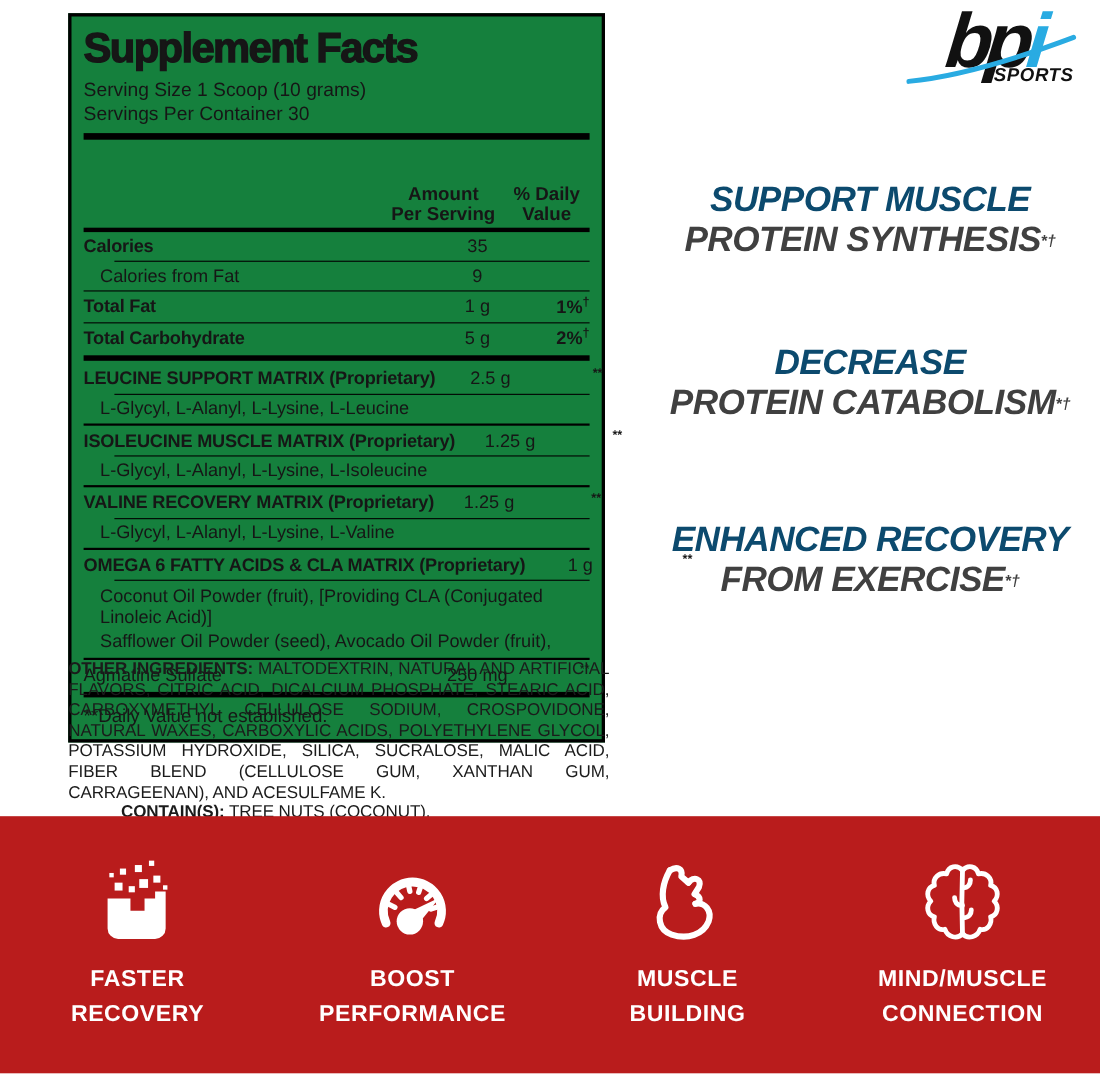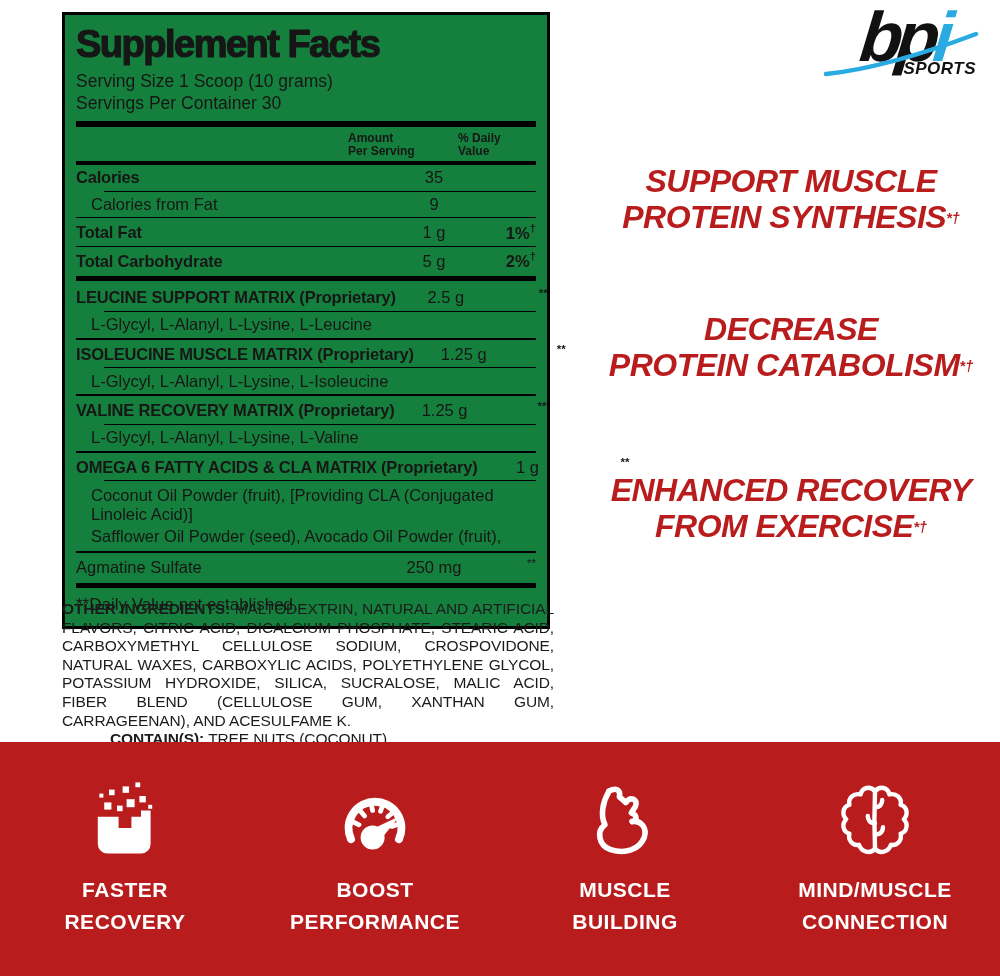--- a/index.html
+++ b/index.html
@@ -18,21 +18,21 @@
   #facts-title{
     font-size:38px;font-weight:bold;letter-spacing:-1.5px;line-height:1.05;
     -webkit-text-stroke:1.2px #161616;margin:2px 0 6px 0;
   }
   .serving-line{font-size:17.5px;line-height:1.25;}
   .bar{background:#000;}
   .bar-a{height:6px;margin-top:6px;}
   .bar-b{height:4px;}
   #facts-colhead{display:flex;align-items:flex-end;padding:5px 0 3px 0;}
   #facts-colhead .spacer{flex:1;}
-  .colhead{font-weight:bold;font-size:12px;line-height:1.08;text-align:left;}
+  .colhead{font-weight:bold;font-size:17px;line-height:1.08;text-align:center;margin-top:36px;}
   .colhead.amount{width:110px;}
   .colhead.dv{width:78px;}
 
   .sep{height:0;}
   .sep.thin{border-top:1.5px solid #000;}
   .sep.thin-inset{border-top:1.5px solid #000;margin-left:28px;}
   .sep.med{border-top:2.5px solid #000;}
   .sep.thick{border-top:0;height:5px;background:#000;margin:2px 0;}
 
   .frow{display:flex;align-items:baseline;font-size:16.5px;padding:3.5px 0;line-height:1.15;}
@@ -73,22 +73,22 @@
   
   #claims{position:absolute;left:585px;top:0;width:412px;}
   .claim{position:absolute;width:100%;text-align:center;}
   #claim-0{top:163px;}
   #claim-1{top:311px;}
   #claim-2{top:472px;}
   .claim .c1,.claim .c2{
     font-style:italic;font-weight:bold;font-size:32px;line-height:1.13;
     letter-spacing:-0.5px;white-space:nowrap;
   }
-  .claim .c1{color:#b91c1c;}
-  .claim .c2{color:#b91c1c;}
+  .claim .c1{color:#0c4a6e;}
+  .claim .c2{color:#404040;}
   .claim sup{font-size:0.45em;vertical-align:28%;letter-spacing:0;}
 
   
   #banner{
     position:absolute;left:0;bottom:0;width:1000px;height:234px;
     background:#b91c1c;display:flex;align-items:flex-start;justify-content:space-around;
   }
   .benefit{
     flex:1;display:flex;flex-direction:column;align-items:center;
     padding-top:38px;color:#fff;

